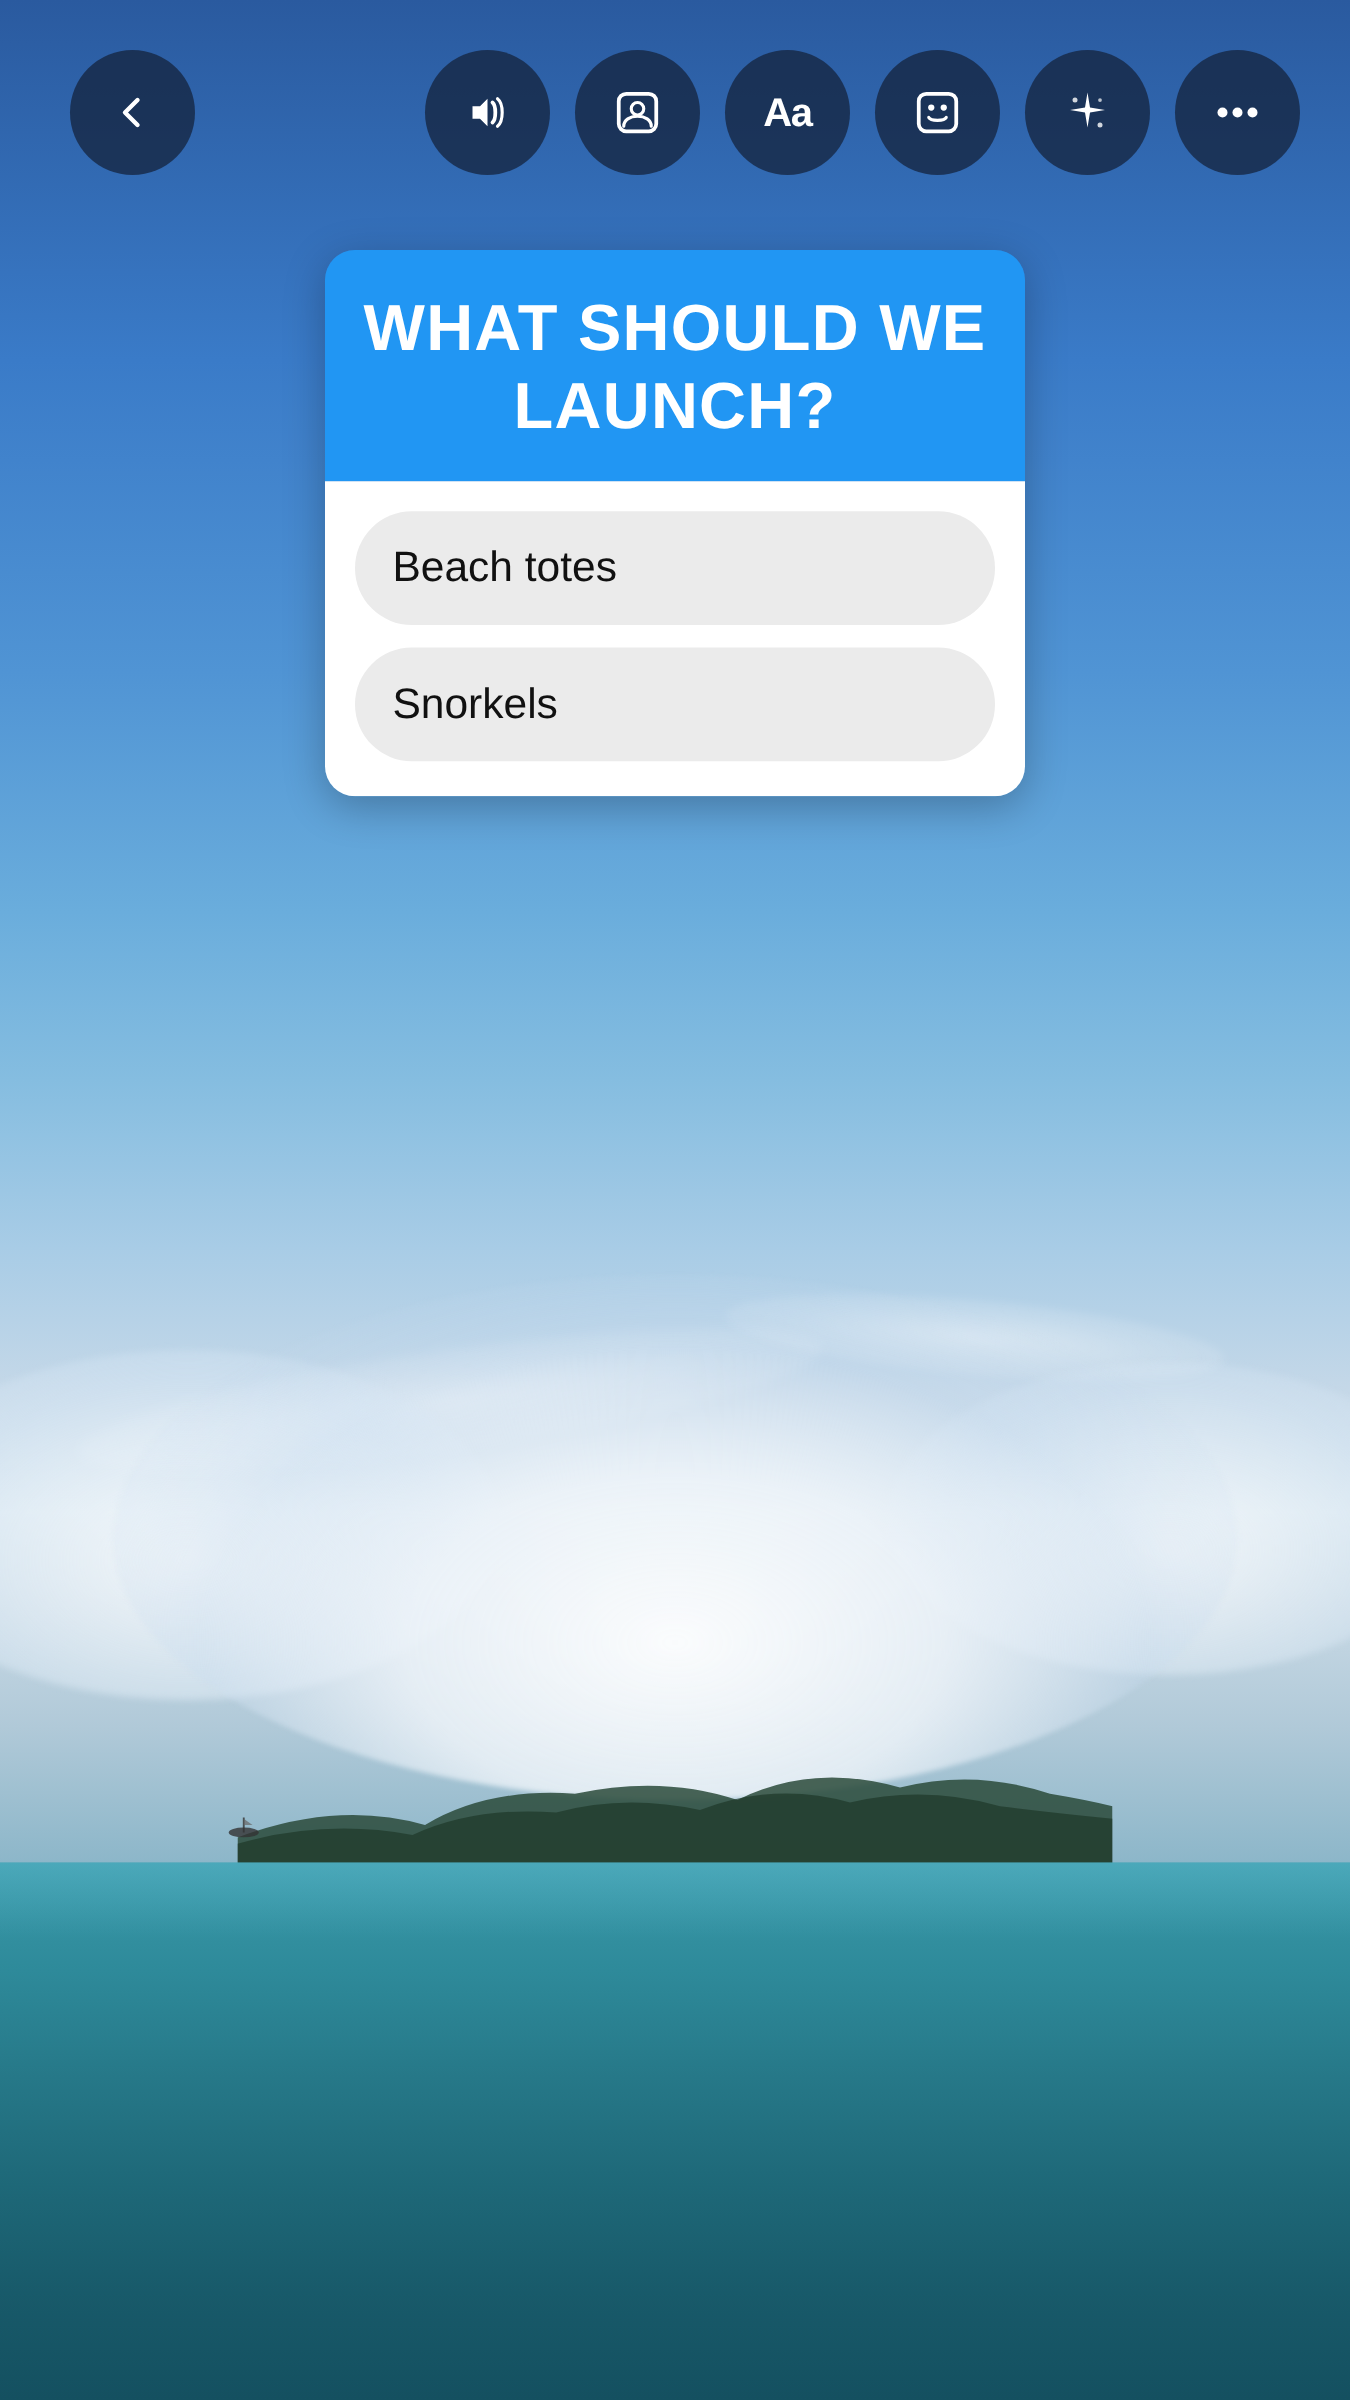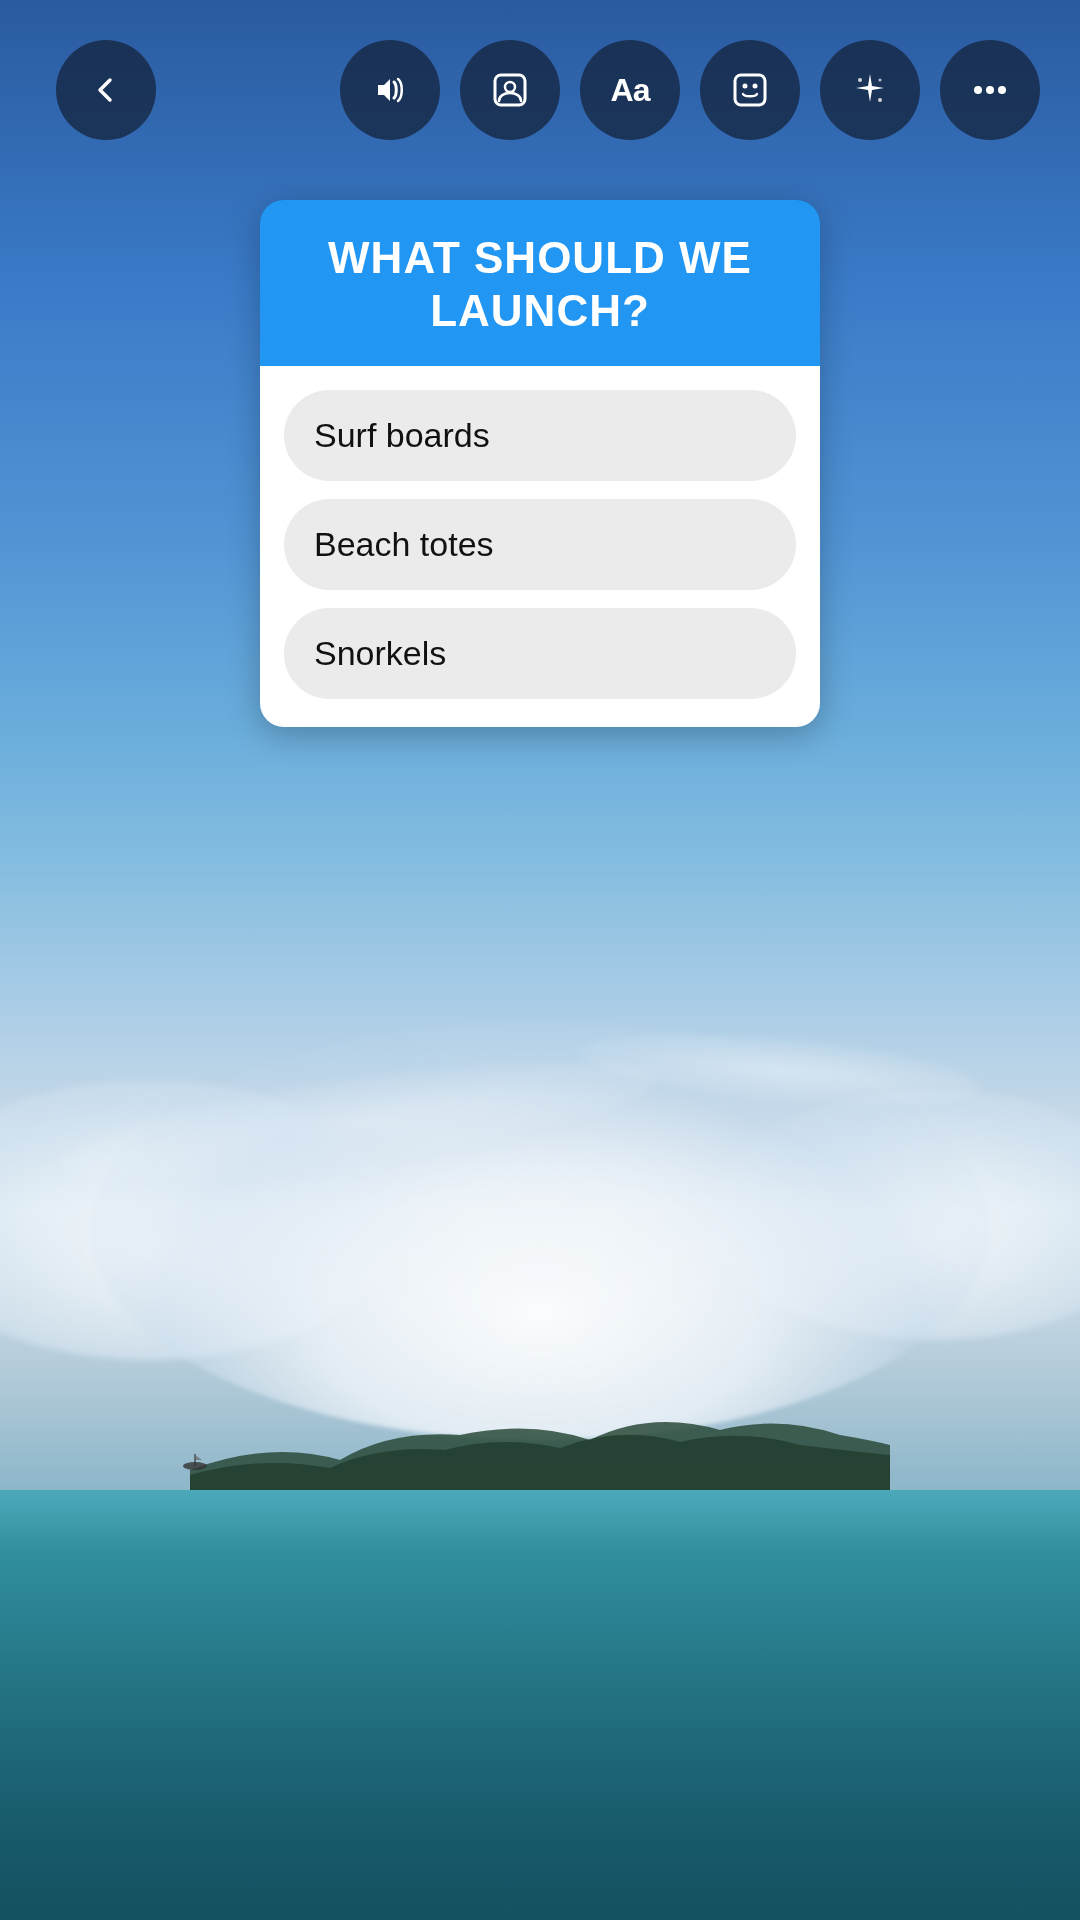--- a/index.html
+++ b/index.html
@@ -209,21 +209,21 @@
     }
 
     .poll-header {
       background: #2196f3;
       padding: 32px 30px 28px;
       text-align: center;
     }
 
     .poll-title {
       color: white;
-      font-size: 44px;
+      font-size: 52px;
       font-weight: 800;
       letter-spacing: 1px;
       text-transform: uppercase;
       line-height: 1.2;
     }
 
     .poll-body {
       background: white;
       padding: 24px 24px 28px;
       display: flex;
@@ -330,17 +330,16 @@
       </svg>
     </button>
   </div>
 </div>
 
 <div class="poll-card">
   <div class="poll-header">
     <div class="poll-title">WHAT SHOULD WE LAUNCH?</div>
   </div>
   <div class="poll-body">
-    <button class="poll-option">Surf boards</button>
     <button class="poll-option">Beach totes</button>
     <button class="poll-option">Snorkels</button>
   </div>
 </div>
 
 </body></html>

